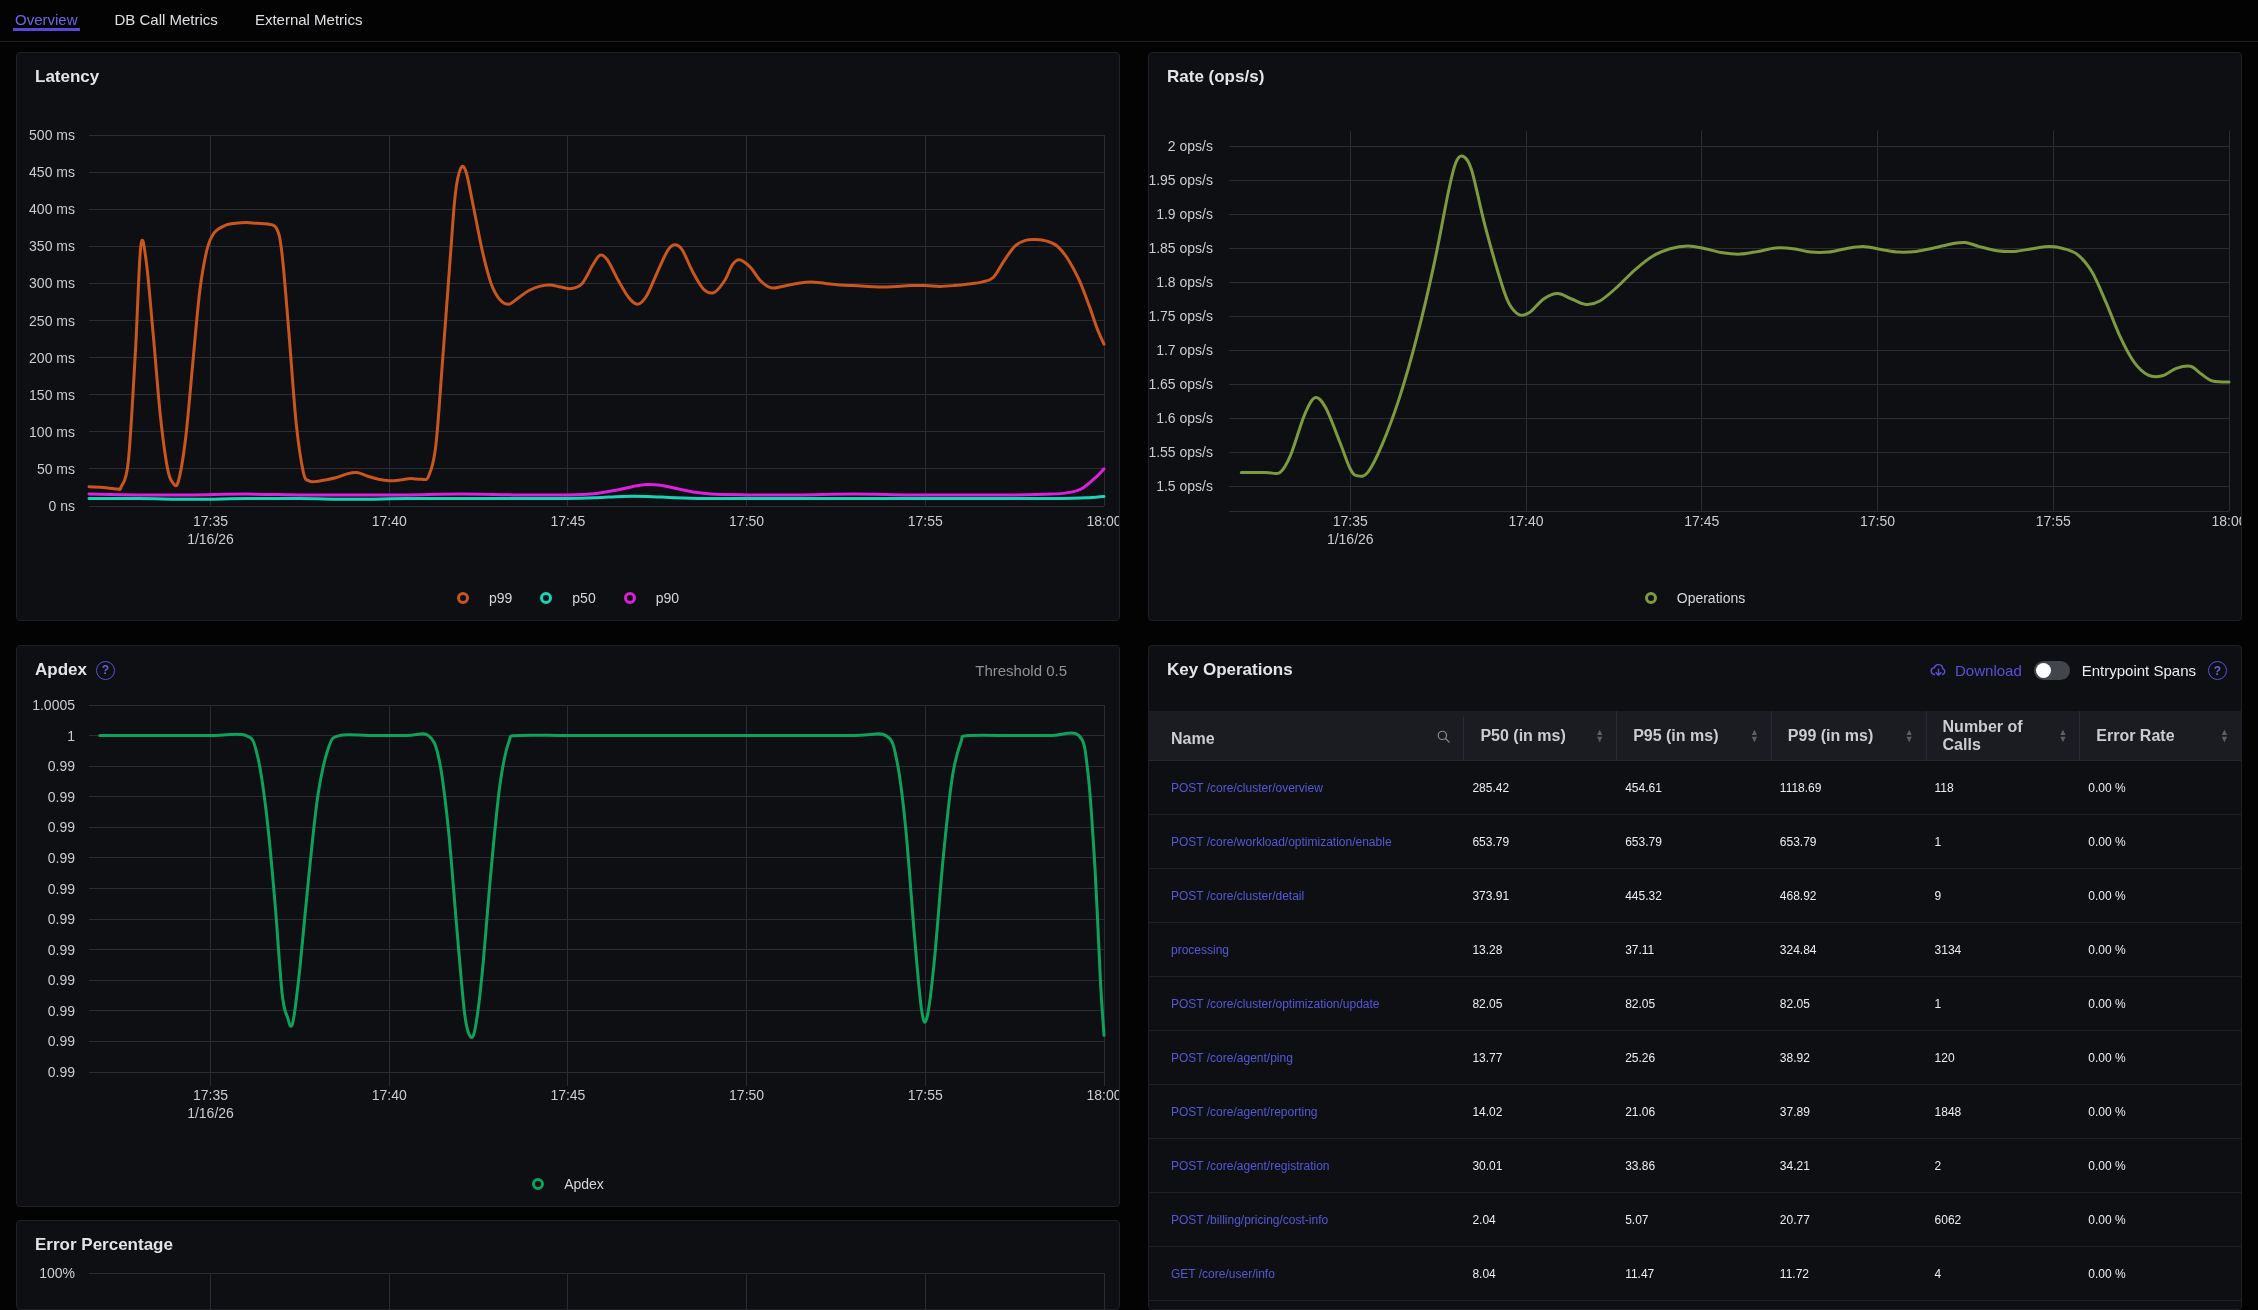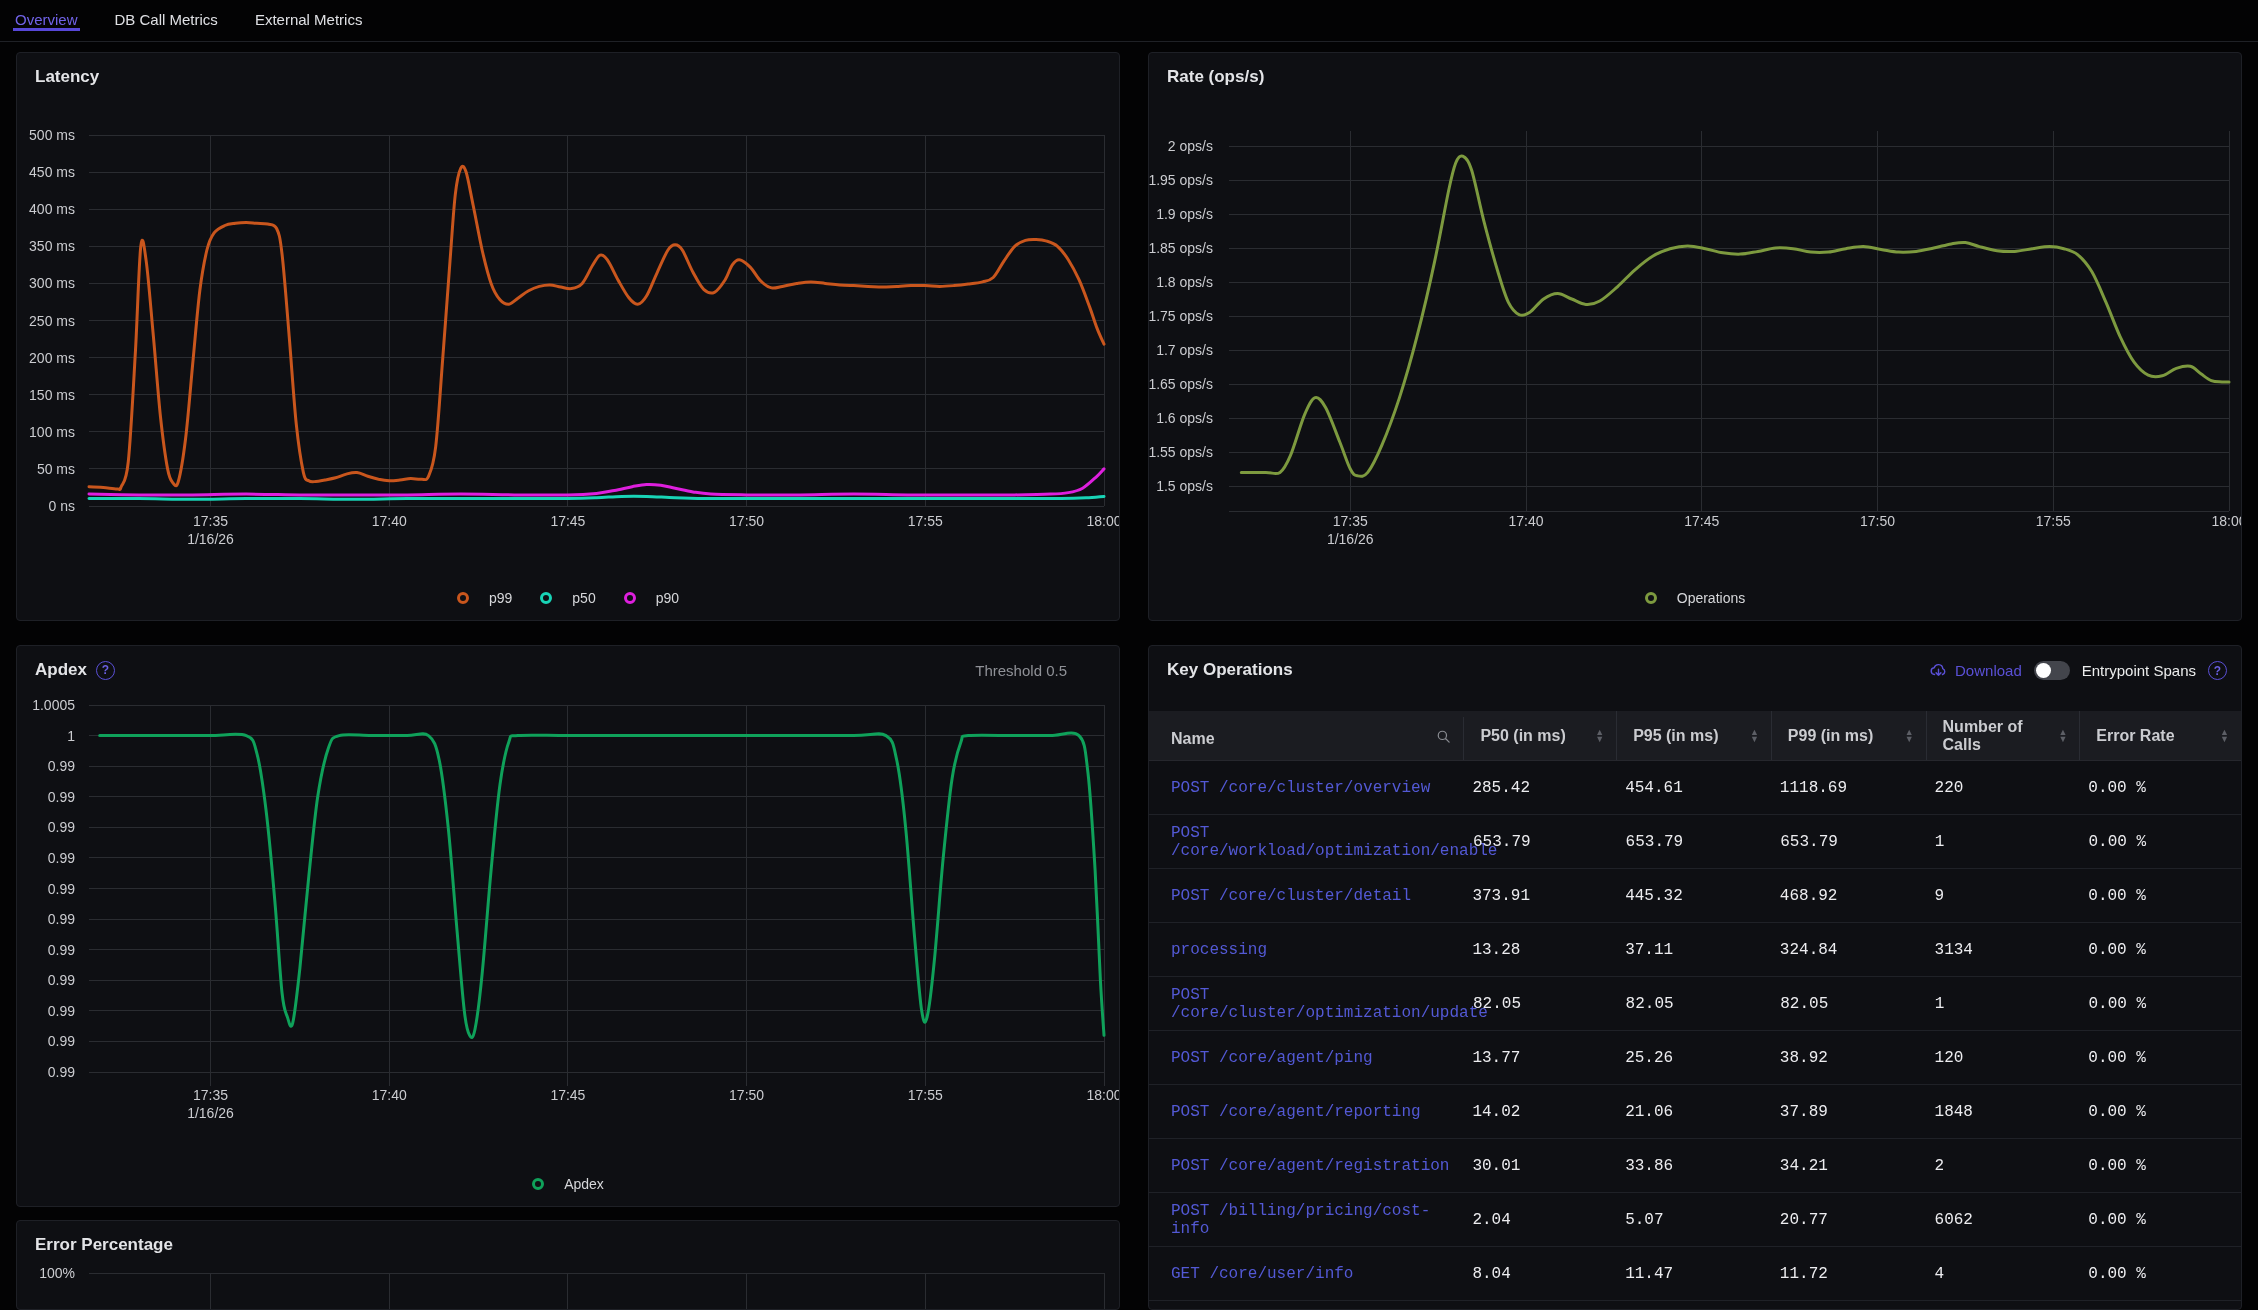--- a/index.html
+++ b/index.html
@@ -48,21 +48,21 @@
   
   .table { position:absolute; left:0; right:0; top:65px; }
   .thead { display:flex; height:50px; background:#1b1c21; border-bottom:1px solid #26272d; }
   .th { display:flex; align-items:center; justify-content:space-between; font-size:16px; font-weight:700;
         color:#cbccd0; padding:0 12px 0 16px; border-right:1px solid #2a2c33; cursor:pointer; }
   .th:first-child { padding-left:22px; }
   .th:last-child { border-right:none; }
   .sorter { display:flex; flex-direction:column; line-height:7px; font-size:9px; color:#5d5f66; }
   .search-ic { color:#8a8c92; }
   .tr { display:flex; height:54px; border-bottom:1px solid #1f2127; }
-  .td { display:flex; align-items:center; font-size:16px; color:#ededf0; padding:0 12px 0 8px;font-family:Liberation Mono, monospace; }
+  .td { display:flex; align-items:center; font-size:12px; color:#ededf0; padding:0 12px 0 8px; }
   .td:first-child { padding-left:22px; }
   .td.link { color:#5359d5; cursor:pointer; }
 </style>
 </head>
 <body>
 
 <div id="stage">
 
   <div class="tabbar">
     <div class="tab active">Overview</div>
@@ -322,21 +322,21 @@
               <span>▲</span>
               <span>▼</span>
             </span>
           </div>
         </div>
         <div class="tr">
           <div class="td link" style="width: 316px;">POST /core/cluster/overview</div>
           <div class="td" style="width: 153px;">285.42</div>
           <div class="td" style="width: 155px;">454.61</div>
           <div class="td" style="width: 155px;">1118.69</div>
-          <div class="td" style="width: 154px;">220</div>
+          <div class="td" style="width: 154px;">118</div>
           <div class="td" style="width: 161px;">0.00 %</div>
         </div>
         <div class="tr">
           <div class="td link" style="width: 316px;">POST /core/workload/optimization/enable</div>
           <div class="td" style="width: 153px;">653.79</div>
           <div class="td" style="width: 155px;">653.79</div>
           <div class="td" style="width: 155px;">653.79</div>
           <div class="td" style="width: 154px;">1</div>
           <div class="td" style="width: 161px;">0.00 %</div>
         </div>

